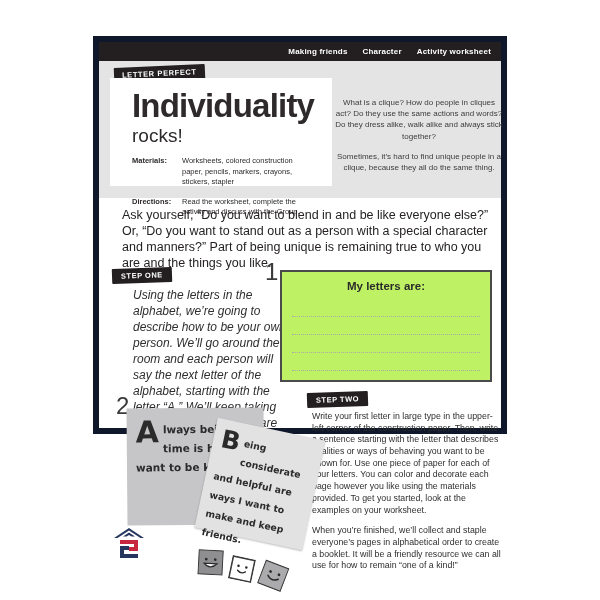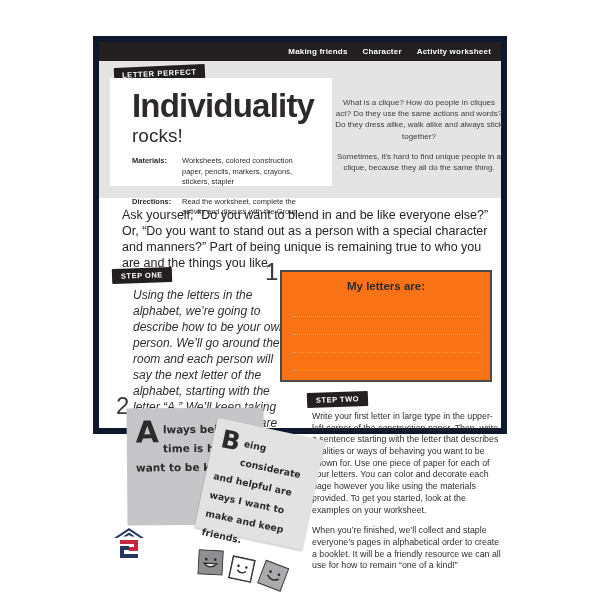--- a/index.html
+++ b/index.html
@@ -40,21 +40,21 @@
   .step1-text{position:absolute;left:34px;top:246px;width:153px;font-size:12px;line-height:1.33;color:#2e2e2e;font-style:italic;}
   .step2-text{position:absolute;left:213px;top:369px;width:191px;font-size:8.8px;line-height:1.33;color:#2e2e2e;}
   .step2-text p{margin:0 0 9px 0;}
 
   .big-num{position:absolute;font-size:24px;color:#3a3a3a;font-family:"Liberation Sans",sans-serif;}
   .num1{left:166px;top:216px;}
   .num2{left:17px;top:350px;}
 
   
   .letters-box{position:absolute;left:181px;top:228px;width:212px;height:112px;box-sizing:border-box;
-    border:2px solid #4a4a4a;background:#f97316;}
+    border:2px solid #4a4a4a;background:#bef264;}
   .letters-box .box-title{text-align:center;margin-top:8px;font-size:11.5px;font-weight:bold;color:#2b2b2b;}
   .letters-box .line{position:absolute;left:10px;right:10px;border-top:1px dotted #a9a9a9;}
 
   
   .card{position:absolute;box-sizing:border-box;color:#2b2b2b;font-family:"DejaVu Sans",sans-serif;}
   .card-a{left:28px;top:366px;width:137px;height:117px;background:#c6c5c7;padding:10px 9px;transform:rotate(-.5deg);}
   .card-b{left:106px;top:386px;width:110px;height:112px;background:#e3e2e3;padding:8px 8px;
     transform:rotate(12deg);box-shadow:0 1px 2px rgba(0,0,0,.25);}
   .card .initial{float:left;font-size:30px;font-weight:bold;line-height:.85;margin:1px 4px 0 0;}
   .card-b .initial{font-size:25px;}

